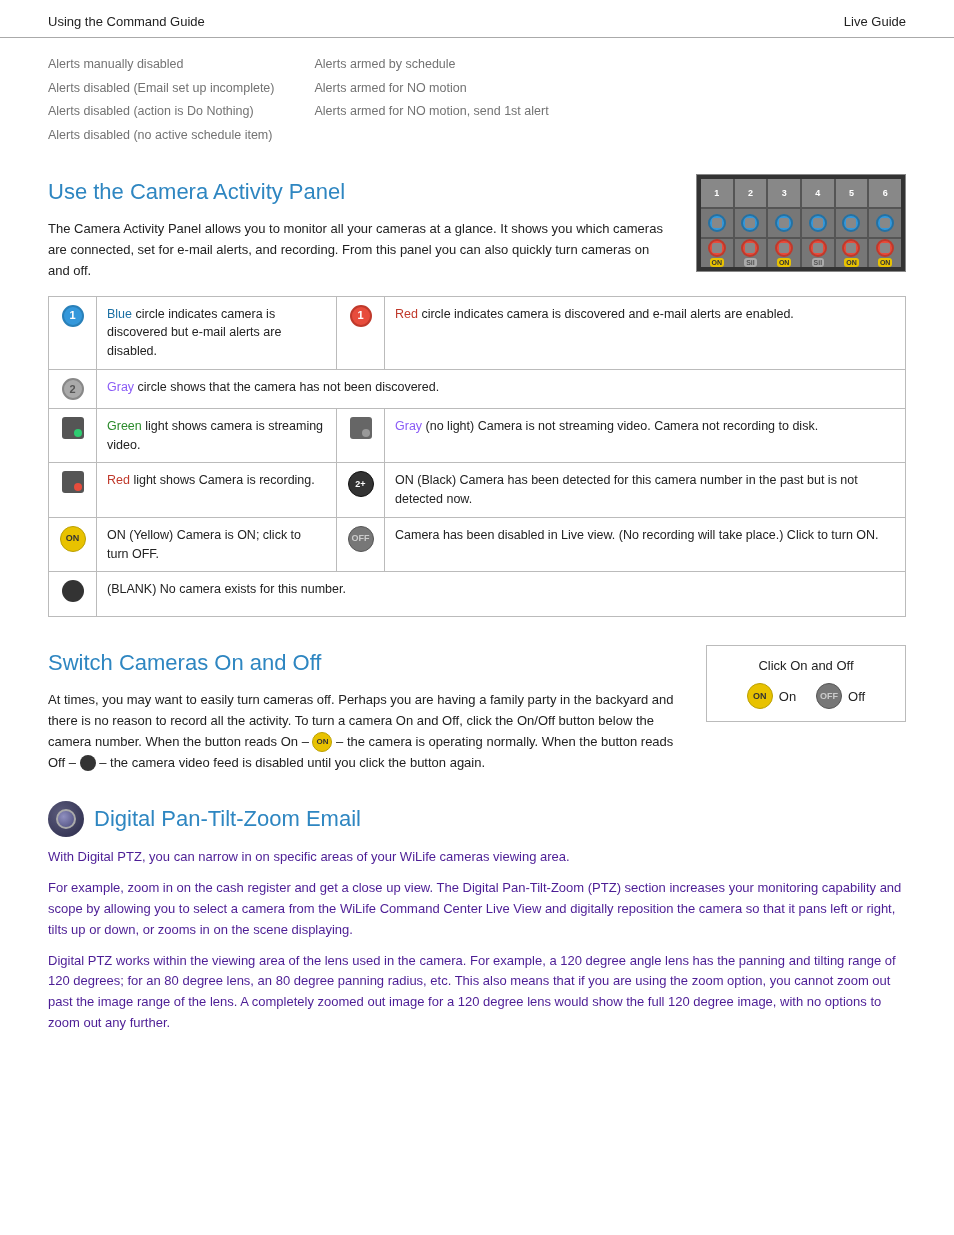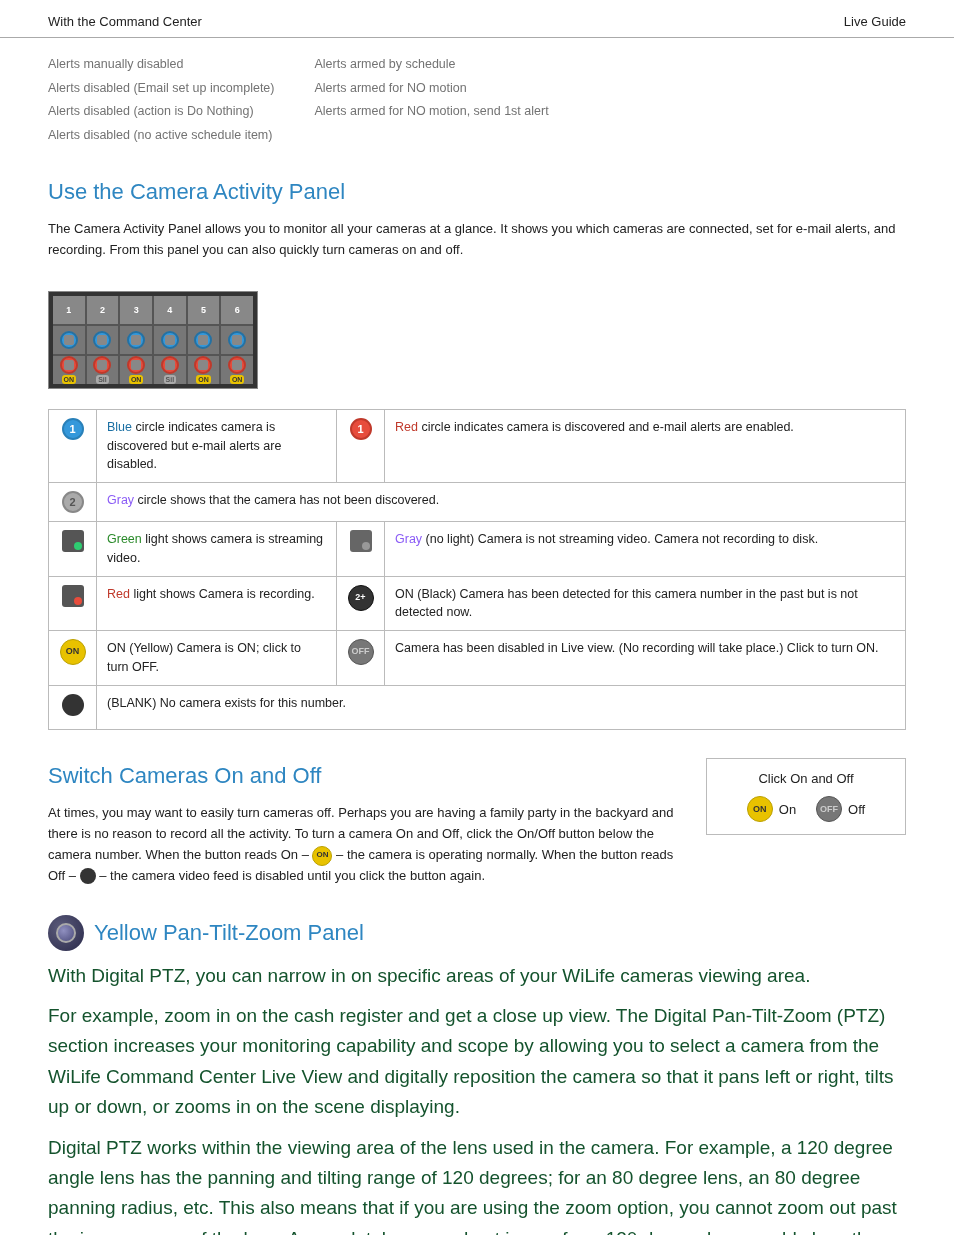--- a/index.html
+++ b/index.html
@@ -50,23 +50,22 @@
     .section-heading {
       color: #2e86c1;
       font-size: 22px;
       font-weight: normal;
       margin-bottom: 10px;
     }
     
     .camera-activity-section {
       display: flex;
       gap: 30px;
-      margin-bottom: 20px;
+      margin-bottom: 14px;
       align-items: flex-start;
-      flex-direction: column;
     }
     .camera-activity-text {
       flex: 1;
       font-size: 13px;
       line-height: 1.6;
       color: #222;
     }
     .camera-panel-img {
       width: 210px;
       flex-shrink: 0;
@@ -250,23 +249,23 @@
       justify-content: center;
     }
     .ptz-icon-inner {
       width: 20px;
       height: 20px;
       border-radius: 50%;
       background: radial-gradient(circle at 35% 35%, #9090c0, #4a4a7a);
       border: 2px solid #aaa;
     }
     .ptz-body {
-      font-size: 19px;
+      font-size: 13px;
       line-height: 1.6;
-      color: #14532d;
+      color: #4c1d95;
     }
     .ptz-body p {
       margin-bottom: 10px;
     }
     
     .footer {
       border-top: 1.5px solid #aaa;
       text-align: center;
       padding: 10px 48px;
       font-size: 13px;
@@ -277,21 +276,21 @@
       display: inline-block;
       vertical-align: middle;
     }
   </style>
 </head>
 <body>
 
 <div class="page">
 
   <div class="header">
-    <span>With the Command Center</span>
+    <span>Using the Command Guide</span>
     <span>Live Guide</span>
   </div>
 
   <div class="content">
 
     <div class="alert-links">
       <div class="alert-col">
         <span class="alert-link">Alerts manually disabled</span>
         <span class="alert-link">Alerts disabled (Email set up incomplete)</span>
         <span class="alert-link">Alerts disabled (action is Do Nothing)</span>
@@ -524,21 +523,21 @@
           </div>
         </div>
       </div>
     </div>
 
     <div class="ptz-section">
       <div class="ptz-heading-row">
         <div class="ptz-icon">
           <div class="ptz-icon-inner"></div>
         </div>
-        <h2 class="section-heading" style="margin-bottom:0;">Yellow Pan-Tilt-Zoom Panel</h2>
+        <h2 class="section-heading" style="margin-bottom:0;">Digital Pan-Tilt-Zoom Email</h2>
       </div>
       <div class="ptz-body">
         <p>With Digital PTZ, you can narrow in on specific areas of your WiLife cameras viewing area.</p>
         <p>For example, zoom in on the cash register and get a close up view. The Digital Pan-Tilt-Zoom (PTZ) section increases your monitoring capability and scope by allowing you to select a camera from the WiLife Command Center Live View and digitally reposition the camera so that it pans left or right, tilts up or down, or zooms in on the scene displaying.</p>
         <p>Digital PTZ works within the viewing area of the lens used in the camera. For example, a 120 degree angle lens has the panning and tilting range of 120 degrees; for an 80 degree lens, an 80 degree panning radius, etc. This also means that if you are using the zoom option, you cannot zoom out past the image range of the lens. A completely zoomed out image for a 120 degree lens would show the full 120 degree image, with no options to zoom out any further.</p>
       </div>
     </div>
 
   </div>
 

